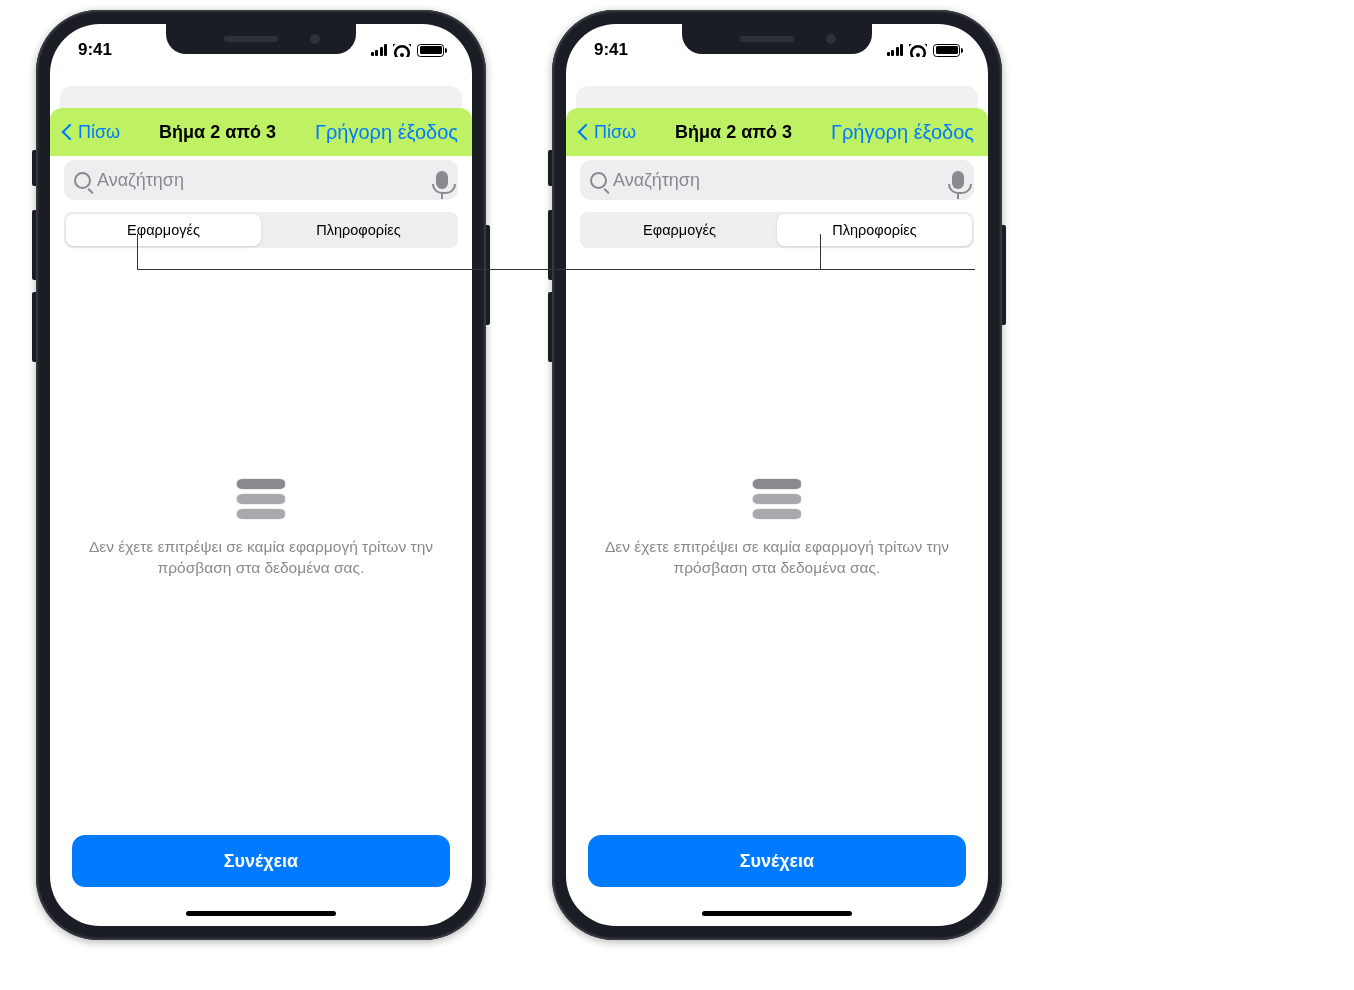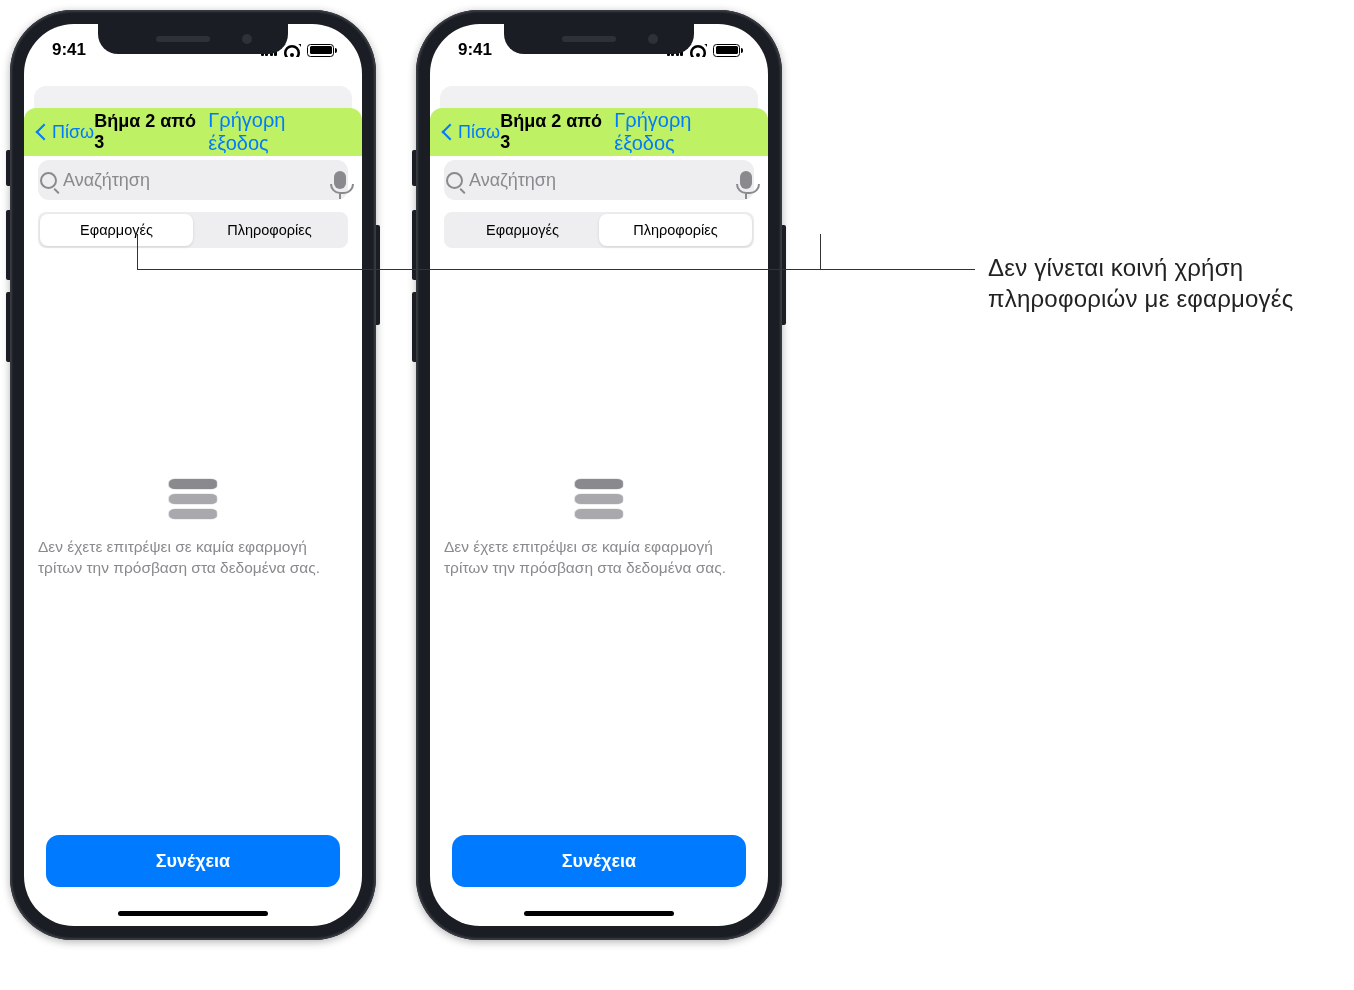--- a/index.html
+++ b/index.html
@@ -10,27 +10,28 @@
     height: 990px;
     position: relative;
   }
   .stage {
     display: flex;
     gap: 40px;
     padding: 10px 0 0 10px;
     position: relative;
   }
   .phone {
-    width: 366px;
+    width: 450px;
     height: 930px;
     background: #1a1d24;
     border-radius: 62px;
     padding: 14px;
     position: relative;
     box-shadow: inset 0 0 2px 2px #3a3d44, 0 2px 8px rgba(0,0,0,.3);
+    margin-left: 26px;
   }
   .phone::before {
     content:"";
     position:absolute;
     left:-4px; top:140px; width:4px; height:36px;
     background:#1a1d24; border-radius:2px 0 0 2px;
   }
   .phone::after {
     content:"";
     position:absolute;
@@ -121,21 +122,21 @@
   }
   .nav-title { font-weight:700; font-size:18px; color:#000;}
   .nav-quick { color:#007aff; font-size:20px; }
 
   .search {
     margin: 4px 14px 12px;
     background:#eeeef0;
     border-radius:11px;
     height:40px;
     display:flex; align-items:center; gap:6px;
-    padding:0 2px;
+    padding:0 10px;
     color:#8a8a8e;
     font-size:18px;
   }
   .search .sicon{
     width:17px;height:17px;border:2px solid #8a8a8e;border-radius:50%;position:relative;
   }
   .search .sicon::after{content:"";position:absolute;right:-5px;bottom:-5px;width:7px;height:2px;background:#8a8a8e;transform:rotate(45deg);border-radius:1px;}
   .search .mic{ margin-left:auto; width:12px;height:18px;background:#8a8a8e;border-radius:6px;position:relative;}
   .search .mic::after{content:"";position:absolute;left:-4px;bottom:-5px;width:20px;height:8px;border:2px solid #8a8a8e;border-top:none;border-radius:0 0 12px 12px;}
   .search .mic::before{content:"";position:absolute;left:5px;bottom:-10px;width:2px;height:5px;background:#8a8a8e;}
@@ -146,21 +147,21 @@
     border-radius:8px;
     padding:2px;
     display:flex;
     height:36px;
   }
   .seg .opt{ flex:1; display:flex;align-items:center;justify-content:center; font-size:14.5px; font-weight:500; color:#000; border-radius:8px;}
   .seg .opt.active{ background:#fff; box-shadow:0 1px 3px rgba(0,0,0,.12);}
 
   .empty-state{
     flex:1; display:flex; flex-direction:column; align-items:center; justify-content:center;
-    padding: 0 14px; text-align:left; color:#8a8a8e; gap:14px;
+    padding: 0 14px; text-align:center; color:#8a8a8e; gap:14px;
     margin-top:-30px;
   }
   .stack-icon{ width:54px; height:48px; position:relative;}
   .stack-icon .l{position:absolute;left:0;width:54px;height:18px;background:#8a8a8e;border-radius:7px;transform:scaleX(.9) rotateX(55deg);}
   .stack-icon .l.mid{top:15px;background:#a9a9ad;}
   .stack-icon .l.bot{top:30px;background:#a9a9ad;}
   .empty-state p{font-size:15.5px;line-height:1.35;}
 
   .continue-wrap{ padding: 0 22px 18px; }
   .continue {
@@ -315,15 +316,14 @@
         </div>
     </div>
   </div>
 
   <div class="callout-lines">
     <div class="vline" style="left:137px; top:234px; height:35px;"></div>
     <div class="hline" style="left:137px; top:269px; width:838px;"></div>
     <div class="vline" style="left:820px; top:234px; height:35px;"></div>
   </div>
 
-  <div class="callout-text">Δεν γίνεται κοινή χρήση πληροφοριών με εφαρμογές</div>
 
 </div>
 
 </body></html>

